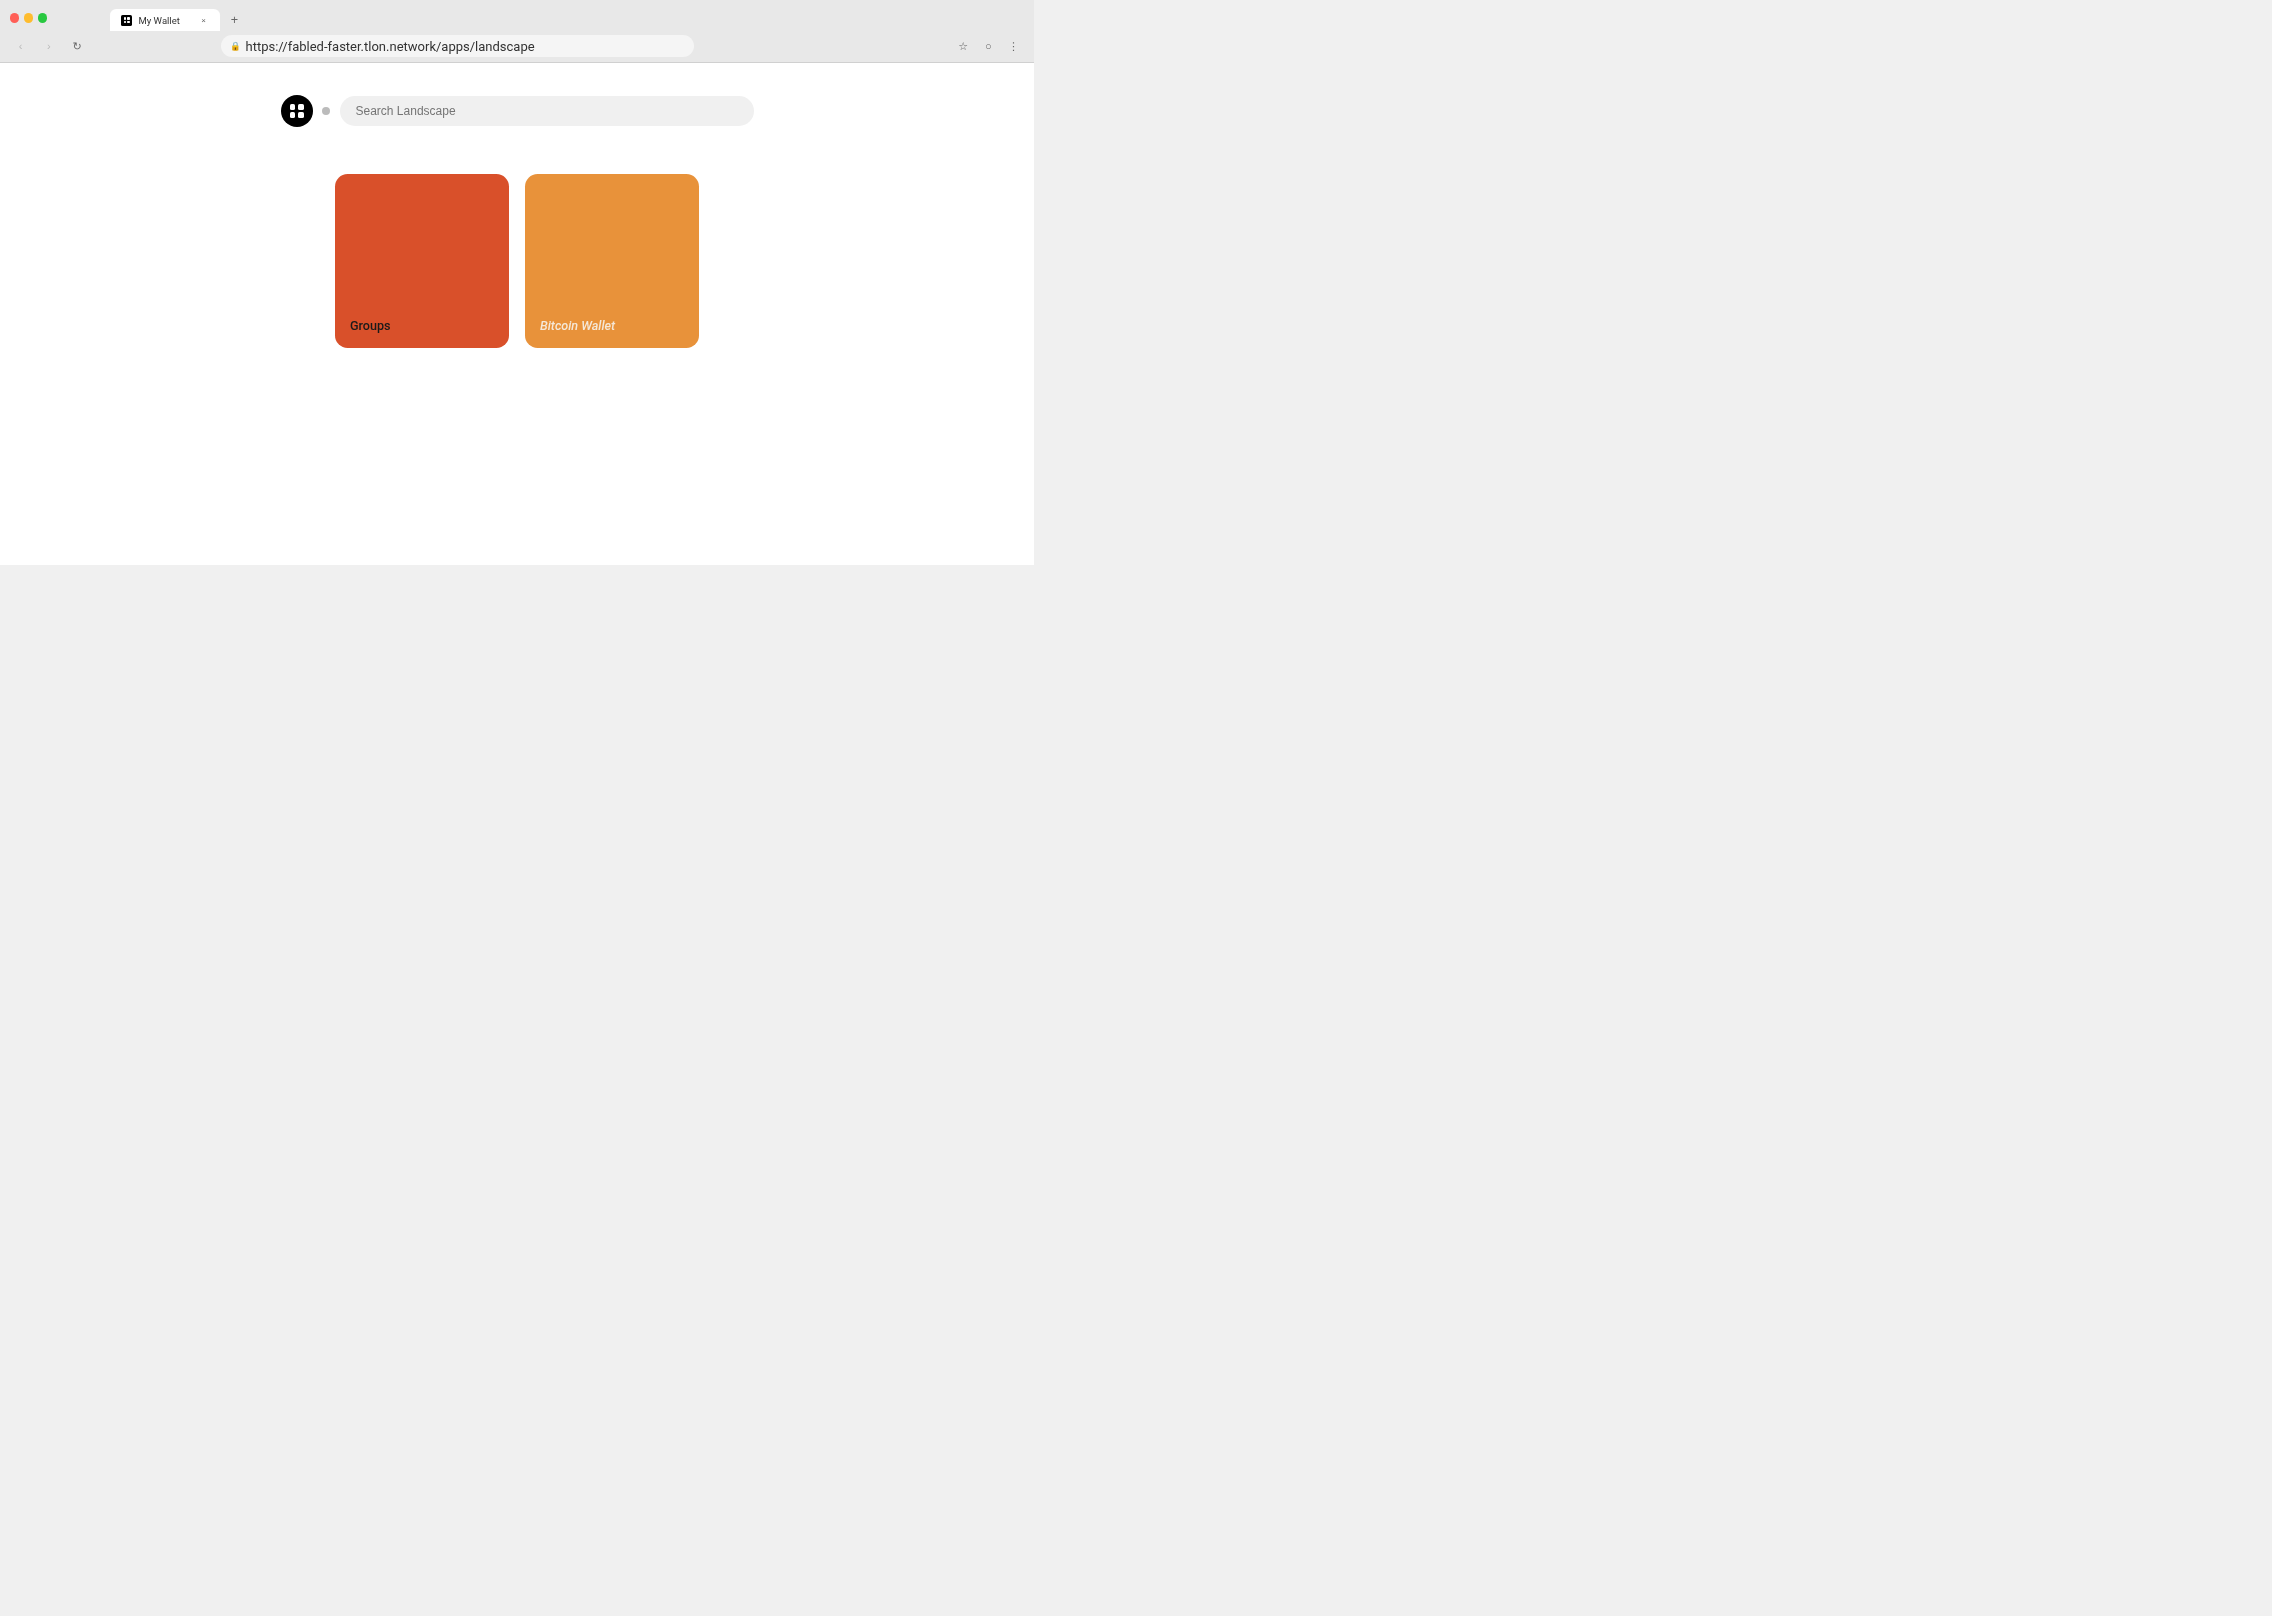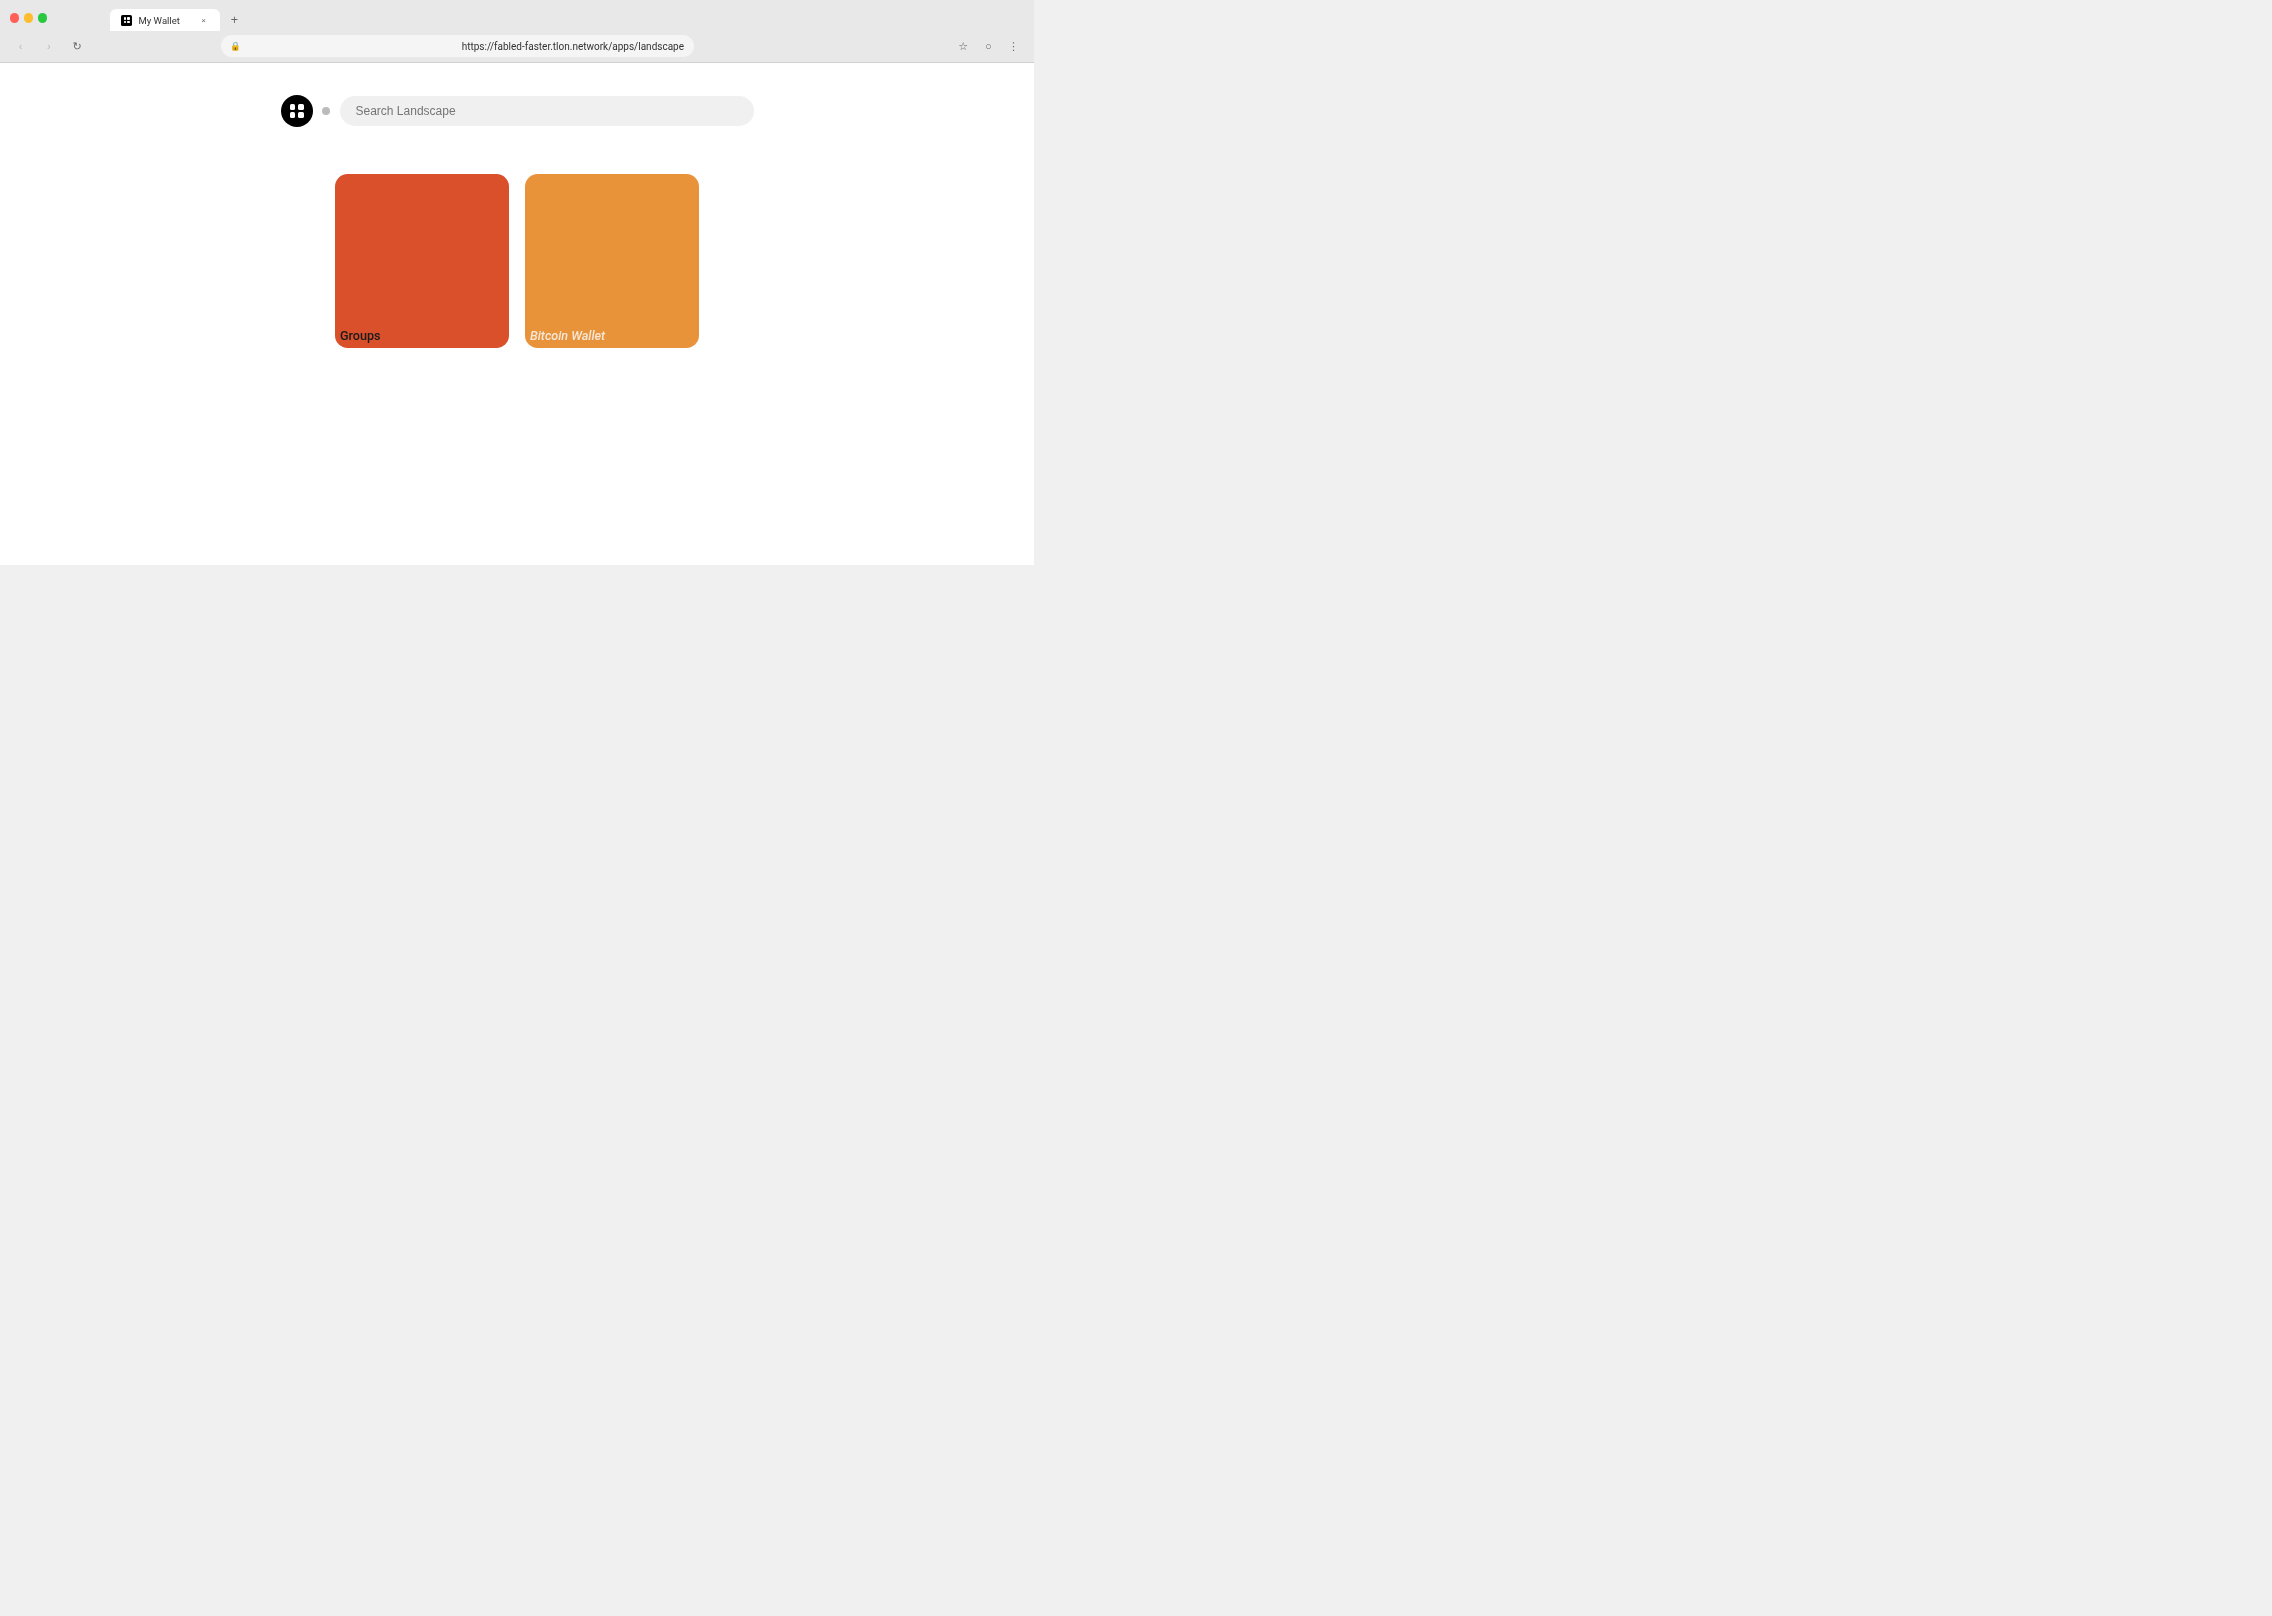--- a/index.html
+++ b/index.html
@@ -161,24 +161,23 @@
       max-width: 473px;
       margin: 0 auto;
     }
 
     .lock-icon {
       font-size: 8.7px;
       color: #666;
     }
 
     .address-text {
-      font-size: 10px;
+      font-size: 13px;
       color: #333;
       flex: 1;
-      text-align: right;
     }
 
     .browser-actions {
       display: flex;
       gap: 3.2px;
       margin-left: auto;
     }
 
     .browser-action-btn {
       width: 22px;
@@ -262,21 +261,21 @@
       gap: 16px;
       margin-top: 47px;
     }
 
     .app-tile {
       width: 174px;
       height: 174px;
       border-radius: 12.6px;
       display: flex;
       align-items: flex-end;
-      padding: 5px;
+      padding: 15px;
       cursor: pointer;
       position: relative;
       transition: transform 0.15s ease;
     }
 
     .app-tile-label {
       font-size: 12.6px;
       font-weight: 500;
     }
 

